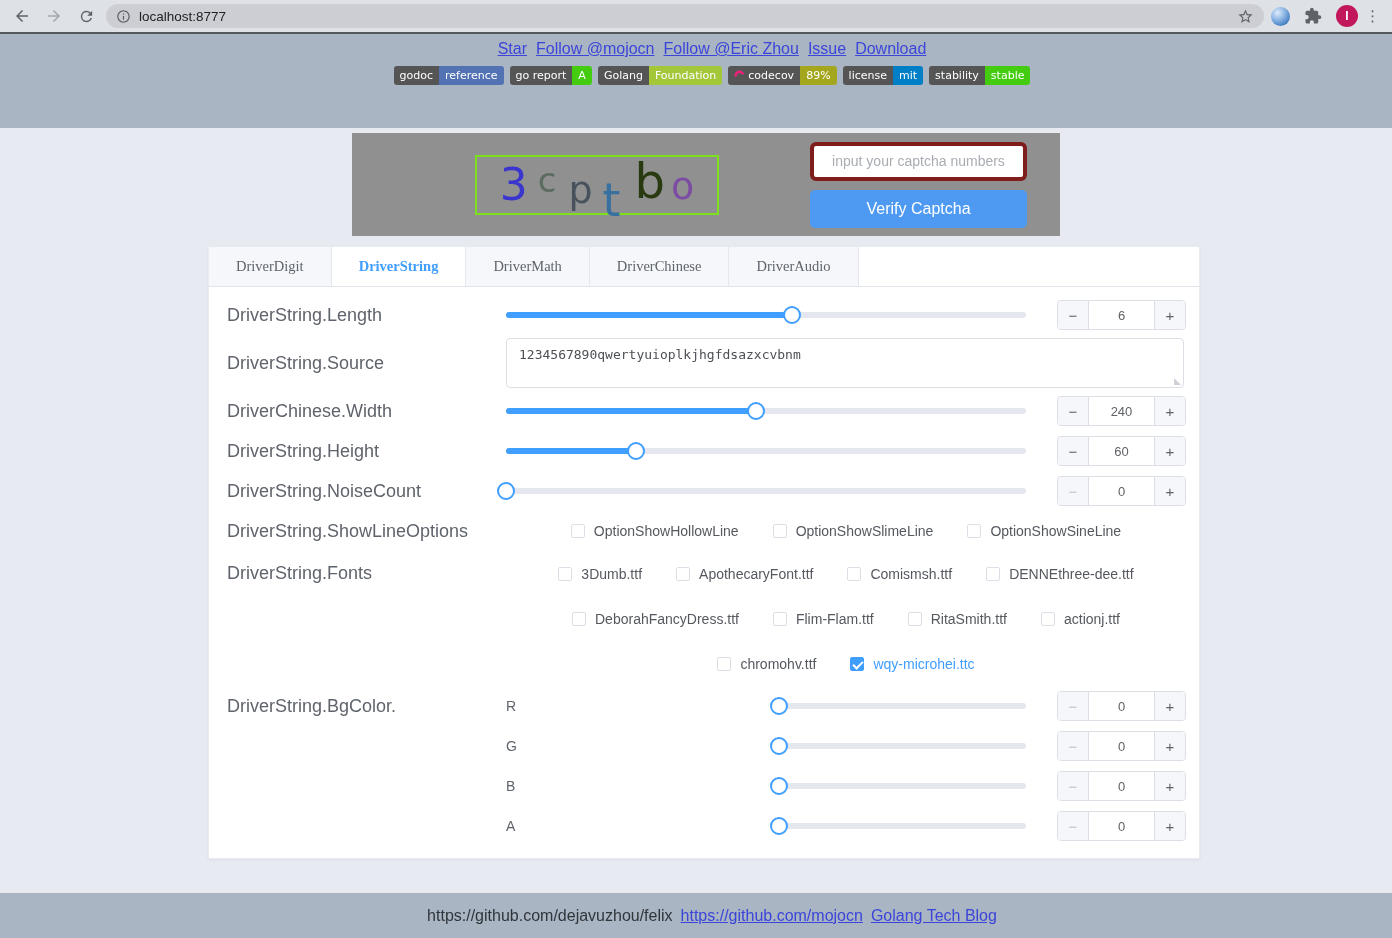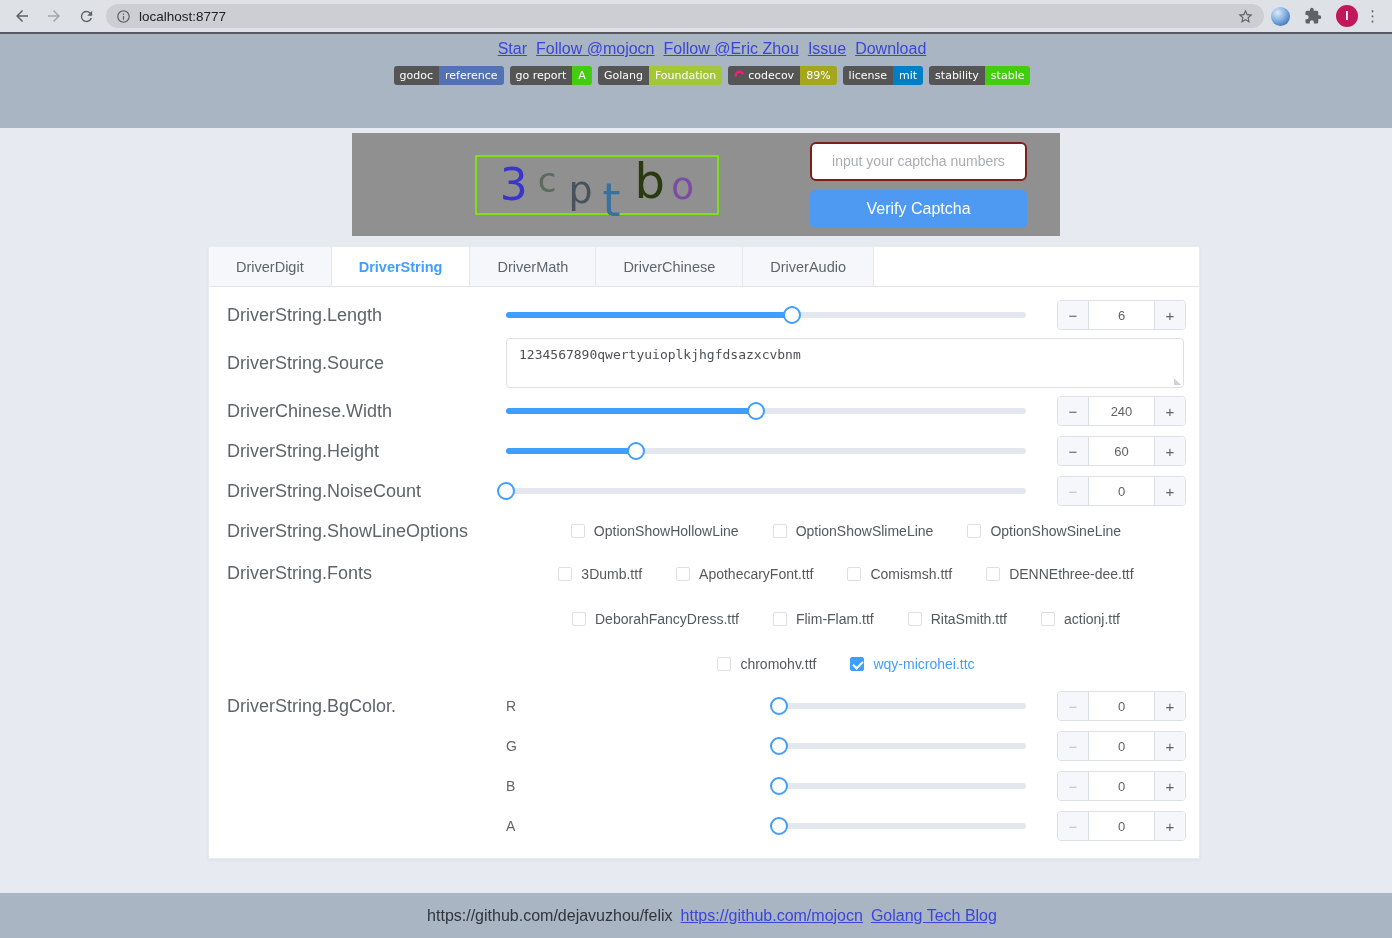--- a/index.html
+++ b/index.html
@@ -25,27 +25,27 @@
   .badges-row { margin-top:8px; display:flex; gap:6px; }
   .badge { display:flex; font-size:11px; color:#fff; border-radius:3px; overflow:hidden; font-family:"DejaVu Sans", sans-serif; cursor:pointer; }
   .badge .bl { background:#555; padding:3px 6px; display:flex; align-items:center; gap:3px; }
   .badge .br { padding:3px 6px; }
 
   
   .captcha-wrap { margin:5px 0 0 352px; width:708px; height:103px; background:#909090; display:flex; align-items:center; }
   .captcha-img { margin-left:123px; width:244px; height:60px; border:2px solid #7ce01a; display:flex; align-items:flex-end; justify-content:center; background:transparent; }
   .captcha-img span { font-family:"DejaVu Sans", sans-serif; line-height:1; }
   .captcha-right { margin-left:auto; margin-right:33px; width:217px; }
-  .captcha-input { height:39px; background:#fff; border:2px solid #7f1d1d; border-radius:6px; display:flex; align-items:center; justify-content:center; color:#a9adb3; font-size:14px; }
+  .captcha-input { height:39px; background:#fff; border:4px solid #7f1d1d; border-radius:6px; display:flex; align-items:center; justify-content:center; color:#a9adb3; font-size:14px; }
   .verify-btn { margin-top:9px; height:38px; background:#4e9af2; border:none; border-radius:5px; color:#fff; width:100%; display:flex; align-items:center; justify-content:center; font-size:16px; cursor:pointer; }
 
   
   .panel { margin:10px 0 0 208px; width:992px; background:#fff; border:1px solid #e8ebf0; box-shadow:0 1px 3px rgba(0,0,0,0.05); }
   .tabs { display:flex; height:40px; border-bottom:1px solid #e0e4ea; background:#fff; }
-  .tab { display:flex; align-items:center; justify-content:center; padding:0 27px; font-size:14.5px; color:#5f646c; background:#f5f7fa; border-right:1px solid #e4e7ed; cursor:pointer; }
+  .tab { display:flex; align-items:center; justify-content:center; padding:0 27px; font-size:14.5px; color:#5f646c; background:#f5f7fa; border-right:1px solid #e4e7ed; cursor:pointer;font-family:Liberation Serif, serif; }
   .tab.active { background:#fff; color:#409EFF; font-weight:bold; }
   .panel-body { padding:8px 0 12px 18px; }
 
   
   .form-row { display:flex; align-items:center; height:40px; }
   .form-row.tall { height:45px; }
   .row-label { width:279px; font-size:18px; color:#5f646c; flex:none; }
   .control { width:680px; display:flex; align-items:center; position:relative; }
 
   .slider { position:relative; width:520px; height:6px; background:#e4e7ed; border-radius:3px; cursor:pointer; flex:none; }

